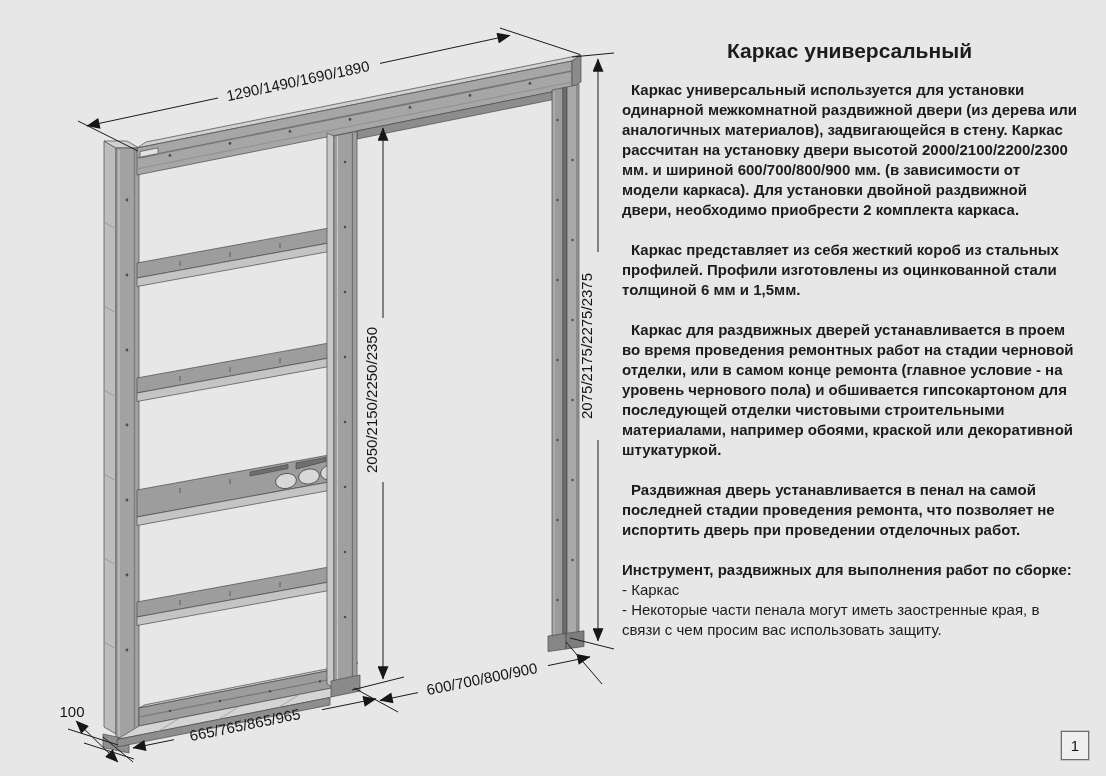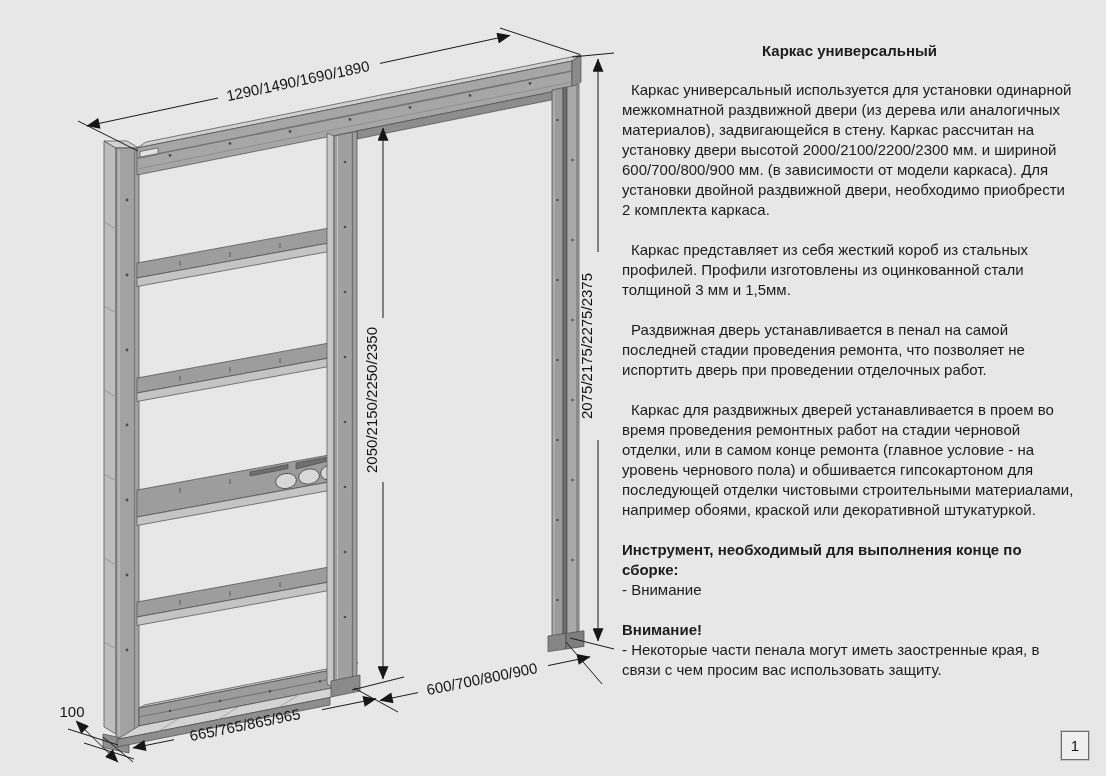--- a/index.html
+++ b/index.html
@@ -7,22 +7,22 @@
     width:1106px;height:776px;background:#e7e7e7;position:relative;overflow:hidden;
     font-family:"Liberation Sans","DejaVu Sans",sans-serif;color:#1c1c1c;
   }
   .canvas{position:absolute;left:0;top:0;width:1106px;height:776px;}
   svg.drawing{position:absolute;left:0;top:0;}
   svg text{font-family:"Liberation Sans","DejaVu Sans",sans-serif;}
   .textcol{
     position:absolute;left:622px;top:40px;width:455px;
     font-size:15px;line-height:20px;
   }
-  .title{font-size:15px;font-weight:bold;text-align:center;line-height:22px;margin:0 0 18px 0;}
-  .para{margin:0 0 20px 0;text-indent:9px;}
+  .title{font-size:21px;font-weight:bold;text-align:center;line-height:22px;margin:0 0 18px 0;}
+  .para{margin:0 0 20px 0;text-indent:9px;font-weight:bold;}
   .heading{font-weight:bold;margin:0;}
   .li{margin:0;}
   .block-gap{margin-top:20px;}
   .pagenum{
     position:absolute;left:1061px;top:731px;width:26px;height:27px;
     border:1px solid #6e6e6e;outline:1px solid #c4c4c4;background:#efefef;
     display:flex;align-items:center;justify-content:center;font-size:15px;color:#111;
   }
 </style>
 </head>
@@ -214,25 +214,24 @@
       <text x="72" y="717">100</text>
     </g>
   </svg>
 
   <div class="textcol">
     <div class="title">
       <div>Каркас универсальный</div>
     </div>
 
     <p class="para">Каркас универсальный используется для установки одинарной межкомнатной раздвижной двери (из дерева или аналогичных материалов), задвигающейся в стену. Каркас рассчитан на установку двери высотой 2000/2100/2200/2300 мм. и шириной 600/700/800/900 мм. (в зависимости от модели каркаса). Для установки двойной раздвижной двери, необходимо приобрести 2 комплекта каркаса.</p>
-    <p class="para">Каркас представляет из себя жесткий короб из стальных профилей. Профили изготовлены из оцинкованной стали толщиной 3 мм и 1,5мм.</p>
+    <p class="para">Каркас представляет из себя жесткий короб из стальных профилей. Профили изготовлены из оцинкованной стали толщиной 6 мм и 1,5мм.</p>
+    <p class="para">Каркас для раздвижных дверей устанавливается в проем во время проведения ремонтных работ на стадии черновой отделки, или в самом конце ремонта (главное условие - на уровень чернового пола) и обшивается гипсокартоном для последующей отделки чистовыми строительными материалами, например обоями, краской или декоративной штукатуркой.</p>
     <p class="para">Раздвижная дверь устанавливается в пенал на самой последней стадии проведения ремонта, что позволяет не испортить дверь при проведении отделочных работ.</p>
-    <p class="para">Каркас для раздвижных дверей устанавливается в проем во время проведения ремонтных работ на стадии черновой отделки, или в самом конце ремонта (главное условие - на уровень чернового пола) и обшивается гипсокартоном для последующей отделки чистовыми строительными материалами, например обоями, краской или декоративной штукатуркой.</p>
-
-    <p class="heading">Инструмент, необходимый для выполнения конце по сборке:</p>
-    <div class="li">- Внимание</div>
-
-    <p class="heading block-gap">Внимание!</p>
+
+    <p class="heading">Инструмент, раздвижных для выполнения работ по сборке:</p>
+    <div class="li">- Каркас</div>
+
     <div class="li">- Некоторые части пенала могут иметь заостренные края, в связи с чем просим вас использовать защиту.</div>
   </div>
 
   <div class="pagenum">1</div>
 </div>
 
 </body></html>

